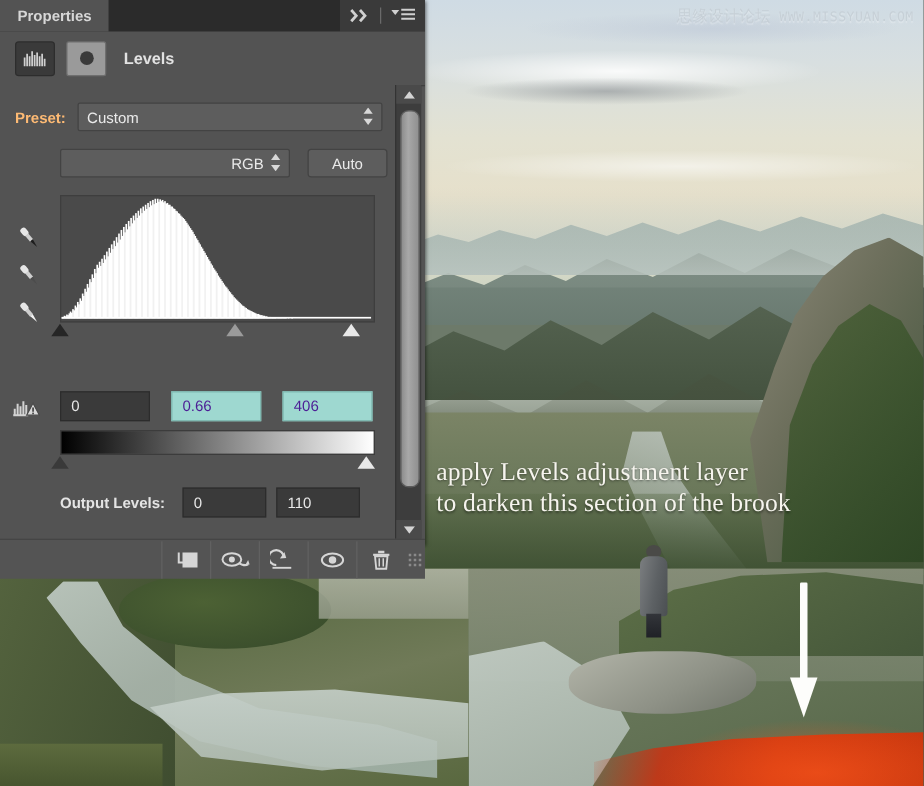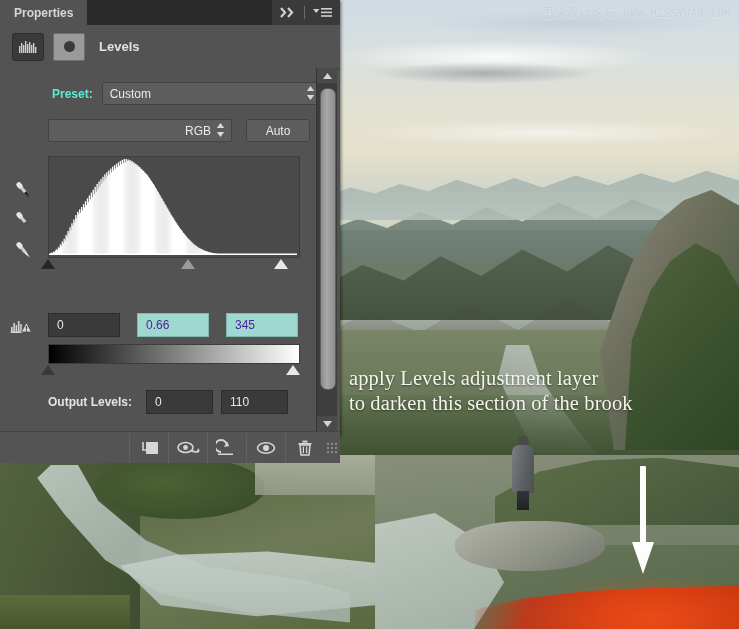--- a/index.html
+++ b/index.html
@@ -138,21 +138,21 @@
     display:flex;align-items:center;justify-content:center;}
   .maskBtn{width:30px;height:26px;border-radius:2px;background:#9a9a9a;border:1px solid #6f6f6f;
     display:flex;align-items:center;justify-content:center;}
   .maskBtn .dot{width:11px;height:11px;border-radius:50%;background:#3a3a3a;}
   .panelTitle{color:#e2e2e2;font-size:13px;font-weight:bold;margin-left:5px;}
 
   .body{position:absolute;left:0;top:68px;width:322px;height:363px;background:#535353;}
 
   .row{display:flex;align-items:center;}
   .presetRow{padding:14px 0 0 12px;}
-  .lbl{color:#5eead4;font-size:12px;font-weight:bold;margin-left:40px;}
+  .lbl{color:#fdba74;font-size:12px;font-weight:bold;}
   .select{position:relative;background:#5d5d5d;border:1px solid #434343;border-radius:2px;
     height:21px;display:flex;align-items:center;padding:0 20px 0 7px;color:#eaeaea;font-size:12px;}
   .select .spin{position:absolute;right:6px;top:3px;display:flex;flex-direction:column;gap:2px;}
   #presetSelect{width:215px;margin-left:9px;align-items:center;}
 
   .chanRow{padding:14px 0 0 48px;}
   #chanSelect{width:155px;justify-content:flex-end;}
   .btn{height:21px;min-width:62px;background:#5d5d5d;border:1px solid #434343;border-radius:3px;
     color:#eaeaea;font-size:12px;display:flex;align-items:center;justify-content:center;margin-left:14px;text-align:center;}
 
@@ -582,21 +582,21 @@
           </g>
           <path d="M16.4 4.5l5.1 9.6h-10.2z" fill="#d9d9d9" stroke="#4a4a4a" stroke-width="0.9"></path>
           <rect x="15.8" y="8" width="1.3" height="3.4" fill="#3c3c3c"></rect>
           <rect x="15.8" y="12.1" width="1.3" height="1.3" fill="#3c3c3c"></rect>
         </svg>
       </div>
 
       <div class="inputsRow">
         <div class="numbox">0</div>
         <div class="numbox hl">0.66</div>
-        <div class="numbox hl">345</div>
+        <div class="numbox hl">406</div>
       </div>
 
       <div class="gradWrap">
         <div class="gradbar"></div>
         <div class="gradSliders">
           <span class="shandle" id="oBlack" style="border-bottom-color: rgb(58, 58, 58); left: -7px;"></span>
           <span class="shandle" id="oWhite" style="border-bottom-color: rgb(232, 232, 232); left: 238px;"></span>
         </div>
       </div>
 

